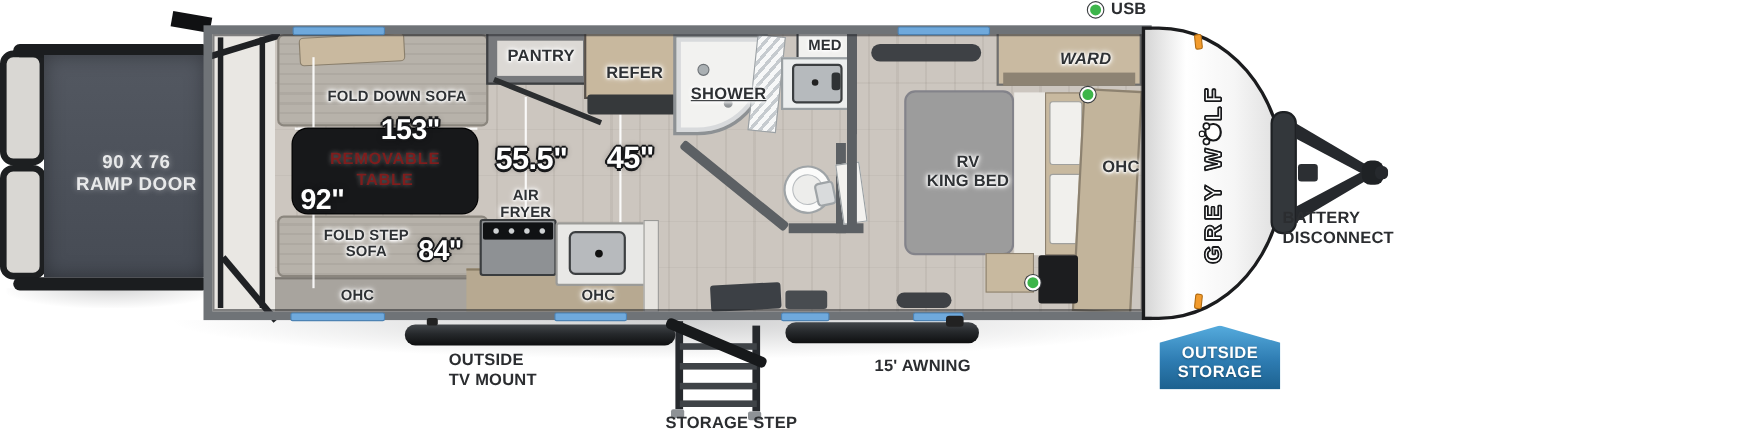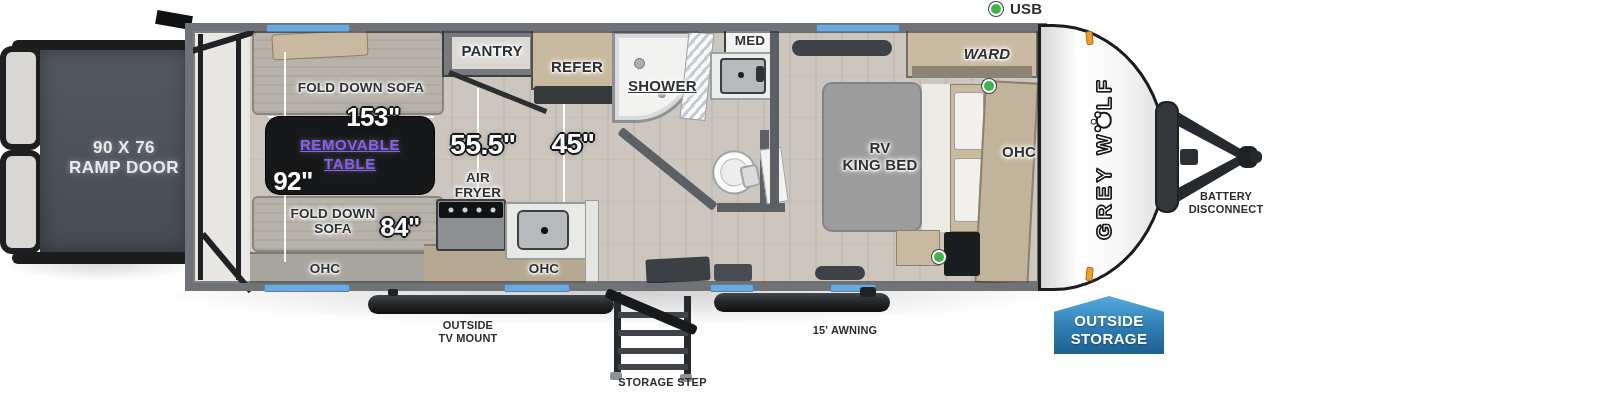--- a/index.html
+++ b/index.html
@@ -9,21 +9,21 @@
   
   .lbl{color:#2e3134;font-weight:700;font-size:13.5px;line-height:1.12;text-align:center;
        letter-spacing:.2px;white-space:nowrap;
        text-shadow:0 0 3px #fff,0 0 5px #fff,0 0 7px #fff,0 1px 2px #fff;}
   .lbl-lg{font-size:15px;}
   
   .dim{color:#fff;font-weight:800;font-size:26px;text-align:center;white-space:nowrap;letter-spacing:-.5px;
        text-shadow:-2px 0 0 #17181a,2px 0 0 #17181a,0 -2px 0 #17181a,0 2px 0 #17181a,
                    -1px -1px 0 #17181a,1px 1px 0 #17181a,-1px 1px 0 #17181a,1px -1px 0 #17181a,0 0 6px rgba(0,0,0,.45);}
   
-  .ext{color:#2b2d30;font-weight:600;font-size:11px;line-height:1.18;text-align:center;white-space:nowrap;letter-spacing:.2px;}
+  .ext{color:#2b2d30;font-weight:600;font-size:15px;line-height:1.18;white-space:nowrap;letter-spacing:.2px;}
   .floor{background:#ccc6bf;
          background-image:repeating-linear-gradient(90deg,rgba(70,60,50,.07) 0 2px,transparent 2px 26px),
                           repeating-linear-gradient(0deg,rgba(70,60,50,.05) 0 1px,transparent 1px 42px);}
   .sofa{background:#b7b2aa;background-image:repeating-linear-gradient(0deg,rgba(0,0,0,.05) 0 2px,transparent 2px 9px);
         border:2px solid #8b867e;border-radius:6px;}
   .tan{background:#c8b99f;border:1px solid #8d8270;}
   .wallbar{background:#5c6064;}
   .win{background:#6fa9dc;border:1px solid #4d83b4;border-radius:2px;}
   .gdot{background:#3db54a;border:2px solid #fff;border-radius:50%;box-shadow:0 0 0 1px #3a3d40;}
   .tube{background:linear-gradient(180deg,#42464a 0%,#26292c 45%,#0e0f10 100%);border-radius:10px;}
@@ -33,22 +33,22 @@
        border:1.5px solid #17181a;border-radius:50%;
        box-shadow:-7px 4px 0 -1px #fff,-7px 4px 0 .5px #17181a,7px 4px 0 -1px #fff,7px 4px 0 .5px #17181a;}
   .brand{color:#fff;font-weight:800;font-size:21px;letter-spacing:4px;white-space:nowrap;
          -webkit-text-stroke:1.3px #17181a;
          text-shadow:-1px 0 0 #17181a,1px 0 0 #17181a,0 -1px 0 #17181a,0 1px 0 #17181a;}
   .badge{clip-path:polygon(0 27%,50% 0,100% 27%,100% 100%,0 100%);
          background:linear-gradient(180deg,#55abdd 0%,#2e7cb2 55%,#1c618f 100%);
          filter:drop-shadow(0 0 2px rgba(140,212,243,.95));}
   .badge-txt{color:#fff;font-weight:700;font-size:15px;line-height:1.2;text-align:center;letter-spacing:.4px;
          text-shadow:0 1px 2px rgba(0,0,0,.35);}
-  .tbl-txt{color:#8b5cf6;font-weight:700;font-size:15px;line-height:1.25;text-align:center;letter-spacing:.6px;
-         text-shadow:0 0 5px rgba(255,255,255,.35);text-decoration:underline;}
+  .tbl-txt{color:#7f1d1d;font-weight:700;font-size:15px;line-height:1.25;text-align:center;letter-spacing:.6px;
+         text-shadow:0 0 5px rgba(255,255,255,.35);}
   .ramp-txt{color:#e8e9ea;font-weight:600;font-size:17px;line-height:1.2;text-align:center;letter-spacing:.5px;
          text-shadow:0 0 6px rgba(255,255,255,.45);}
 </style>
 </head>
 <body>
 
 <div id="stage">
 
   <div class="abs" style="left:150px;top:291px;width:920px;height:36px;background:radial-gradient(ellipse at 50% 0,rgba(60,62,65,.25),rgba(60,62,65,0) 70%);"></div>
   <div class="abs" style="left:6px;top:262px;width:190px;height:18px;background:radial-gradient(ellipse at 50% 0,rgba(60,62,65,.22),rgba(60,62,65,0) 75%);"></div>
@@ -85,21 +85,21 @@
   <div class="abs" style="left:266px;top:117px;width:168px;height:77px;background:#17181a;border-radius:14px;box-shadow:0 0 0 1px #000;"></div>
   <div class="abs tbl-txt" style="left:276px;top:136px;width:148px;">
     <div>REMOVABLE</div>
     <div>TABLE</div>
   </div>
 
   <div class="abs lbl" style="left:281px;top:80px;width:160px;">FOLD DOWN SOFA</div>
   <div class="abs dim" style="left:333px;top:102px;width:80px;">153"</div>
   <div class="abs dim" style="left:253px;top:166px;width:80px;">92"</div>
   <div class="abs lbl" style="left:283px;top:206px;width:100px;">
-    <div>FOLD DOWN</div>
+    <div>FOLD STEP</div>
     <div>SOFA</div>
   </div>
   <div class="abs dim" style="left:360px;top:212px;width:80px;">84"</div>
   <div class="abs lbl" style="left:303px;top:261px;width:44px;">OHC</div>
 
   <div class="abs" style="left:442px;top:29px;width:98px;height:48px;background:#77797c;border:2px solid #3d3f41;"></div>
   <div class="abs" style="left:452px;top:37px;width:78px;height:32px;background:#dcd9d5;"></div>
   <div class="abs lbl lbl-lg" style="left:452px;top:43px;width:80px;">PANTRY</div>
   <div class="abs" style="left:450px;top:70px;width:105px;height:5px;background:#2c2e30;transform:rotate(22deg);transform-origin:left top;"></div>
 

